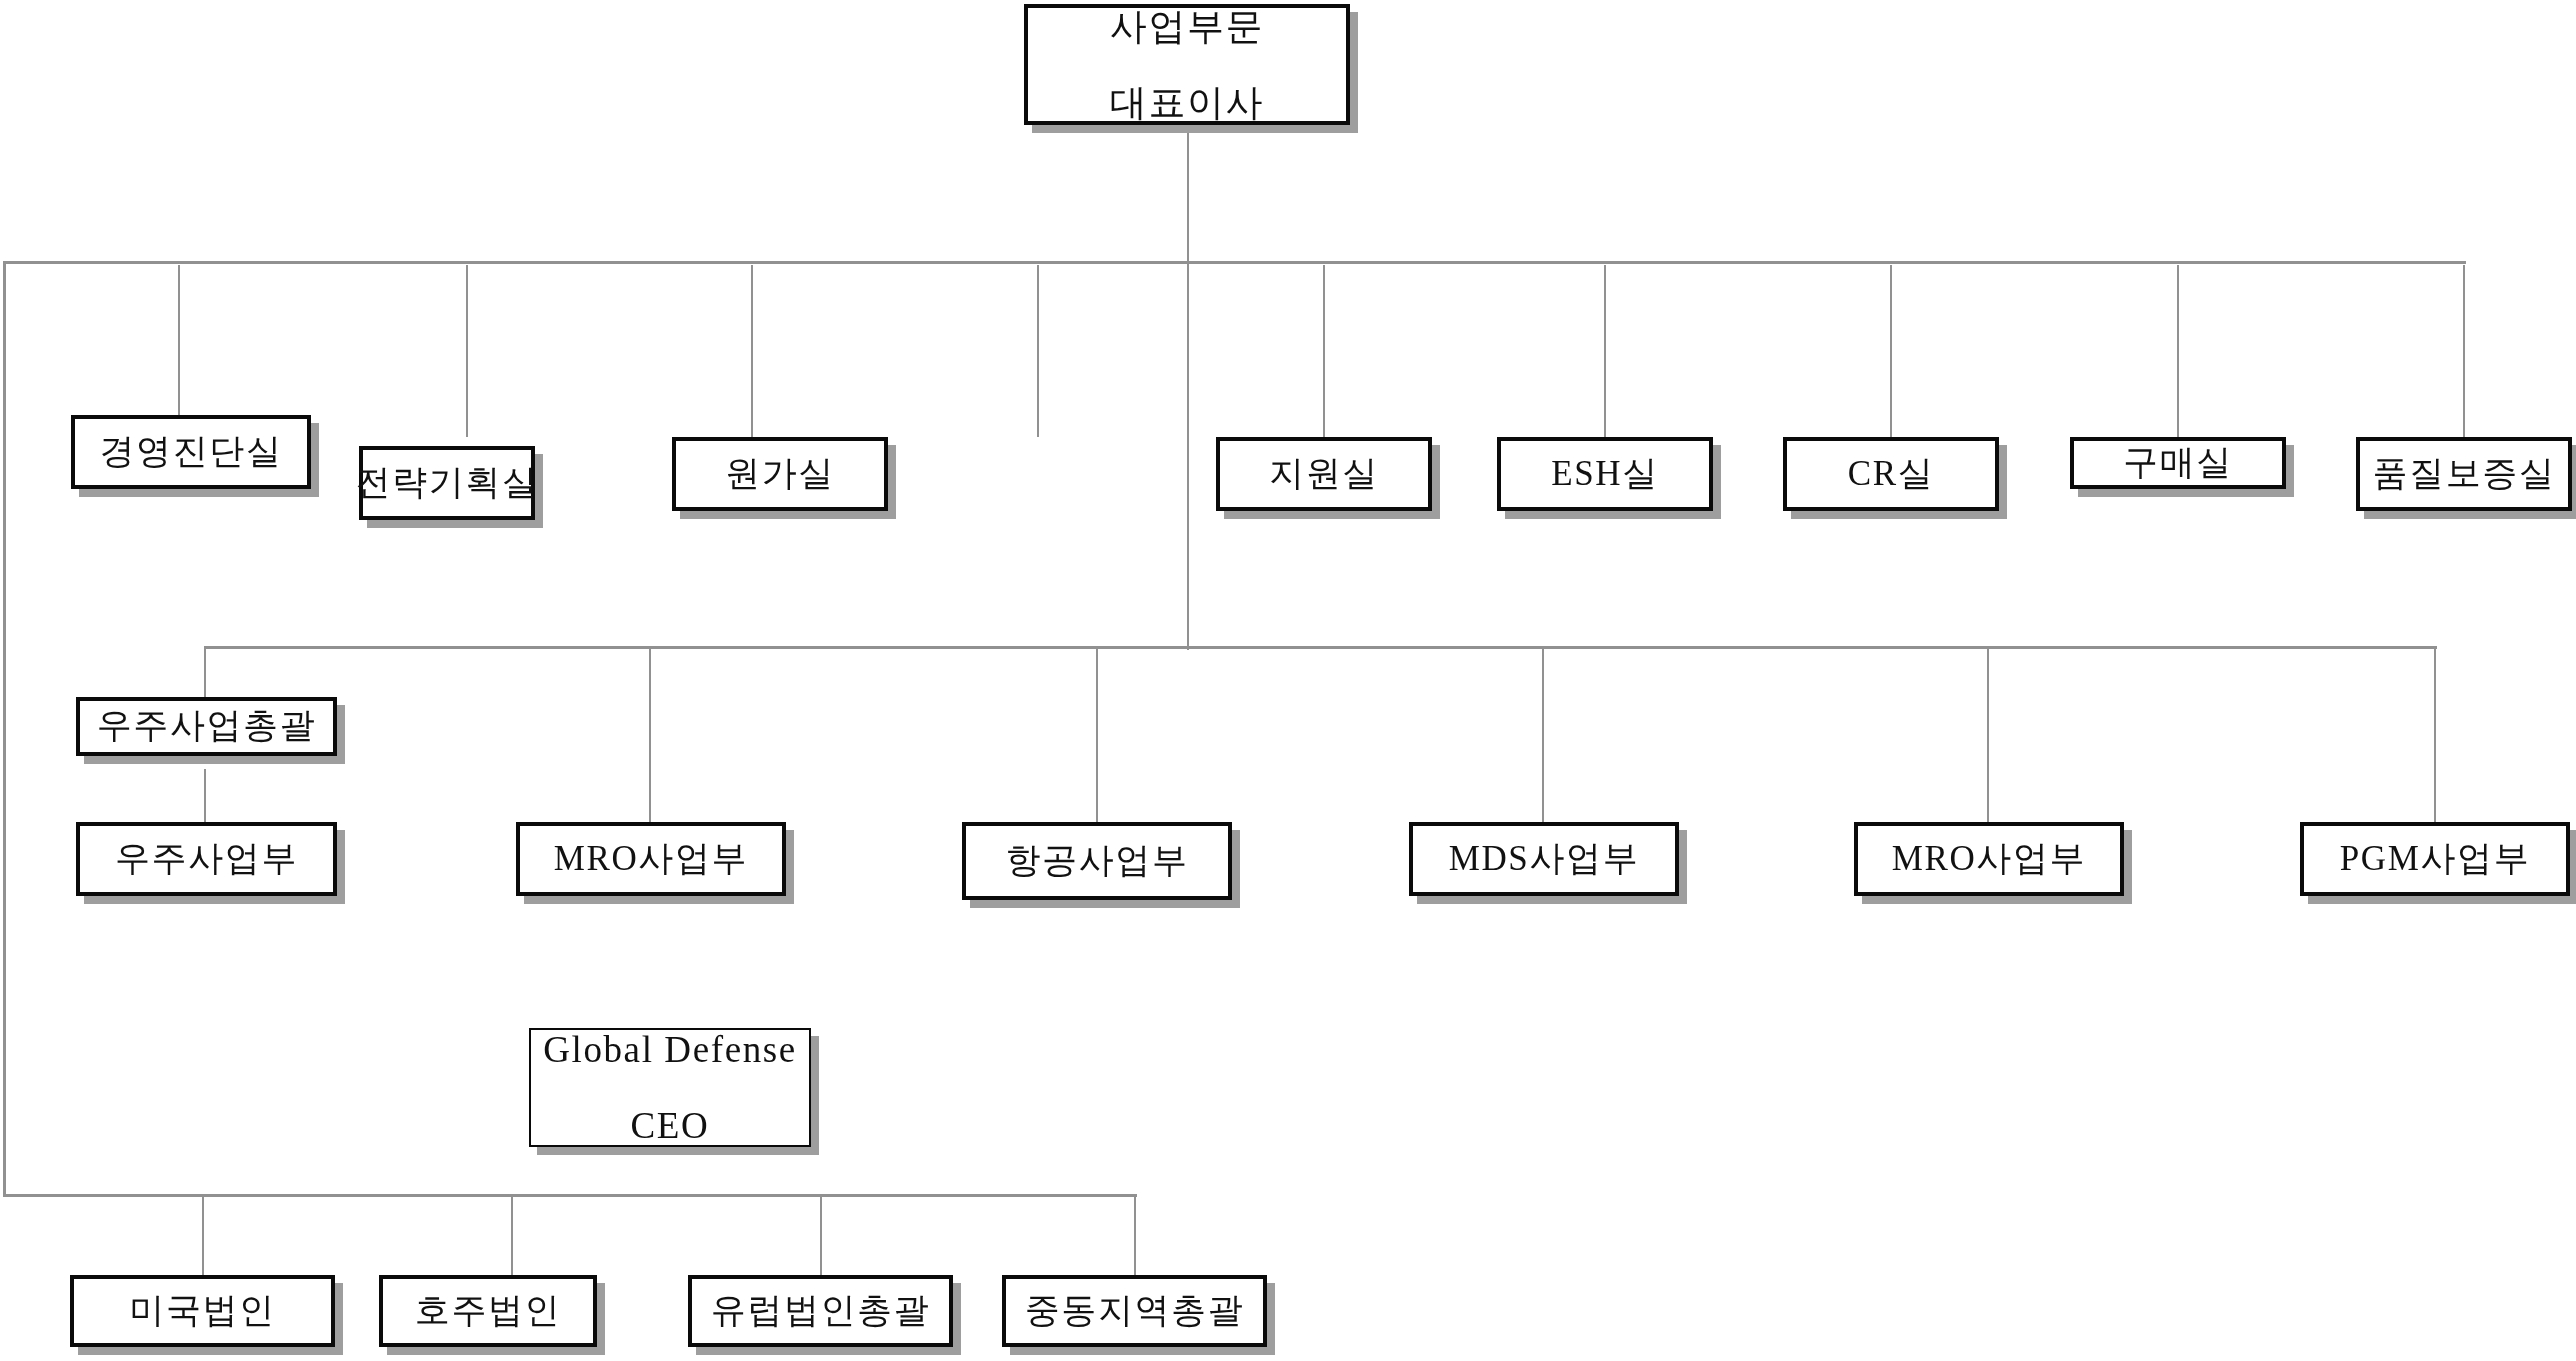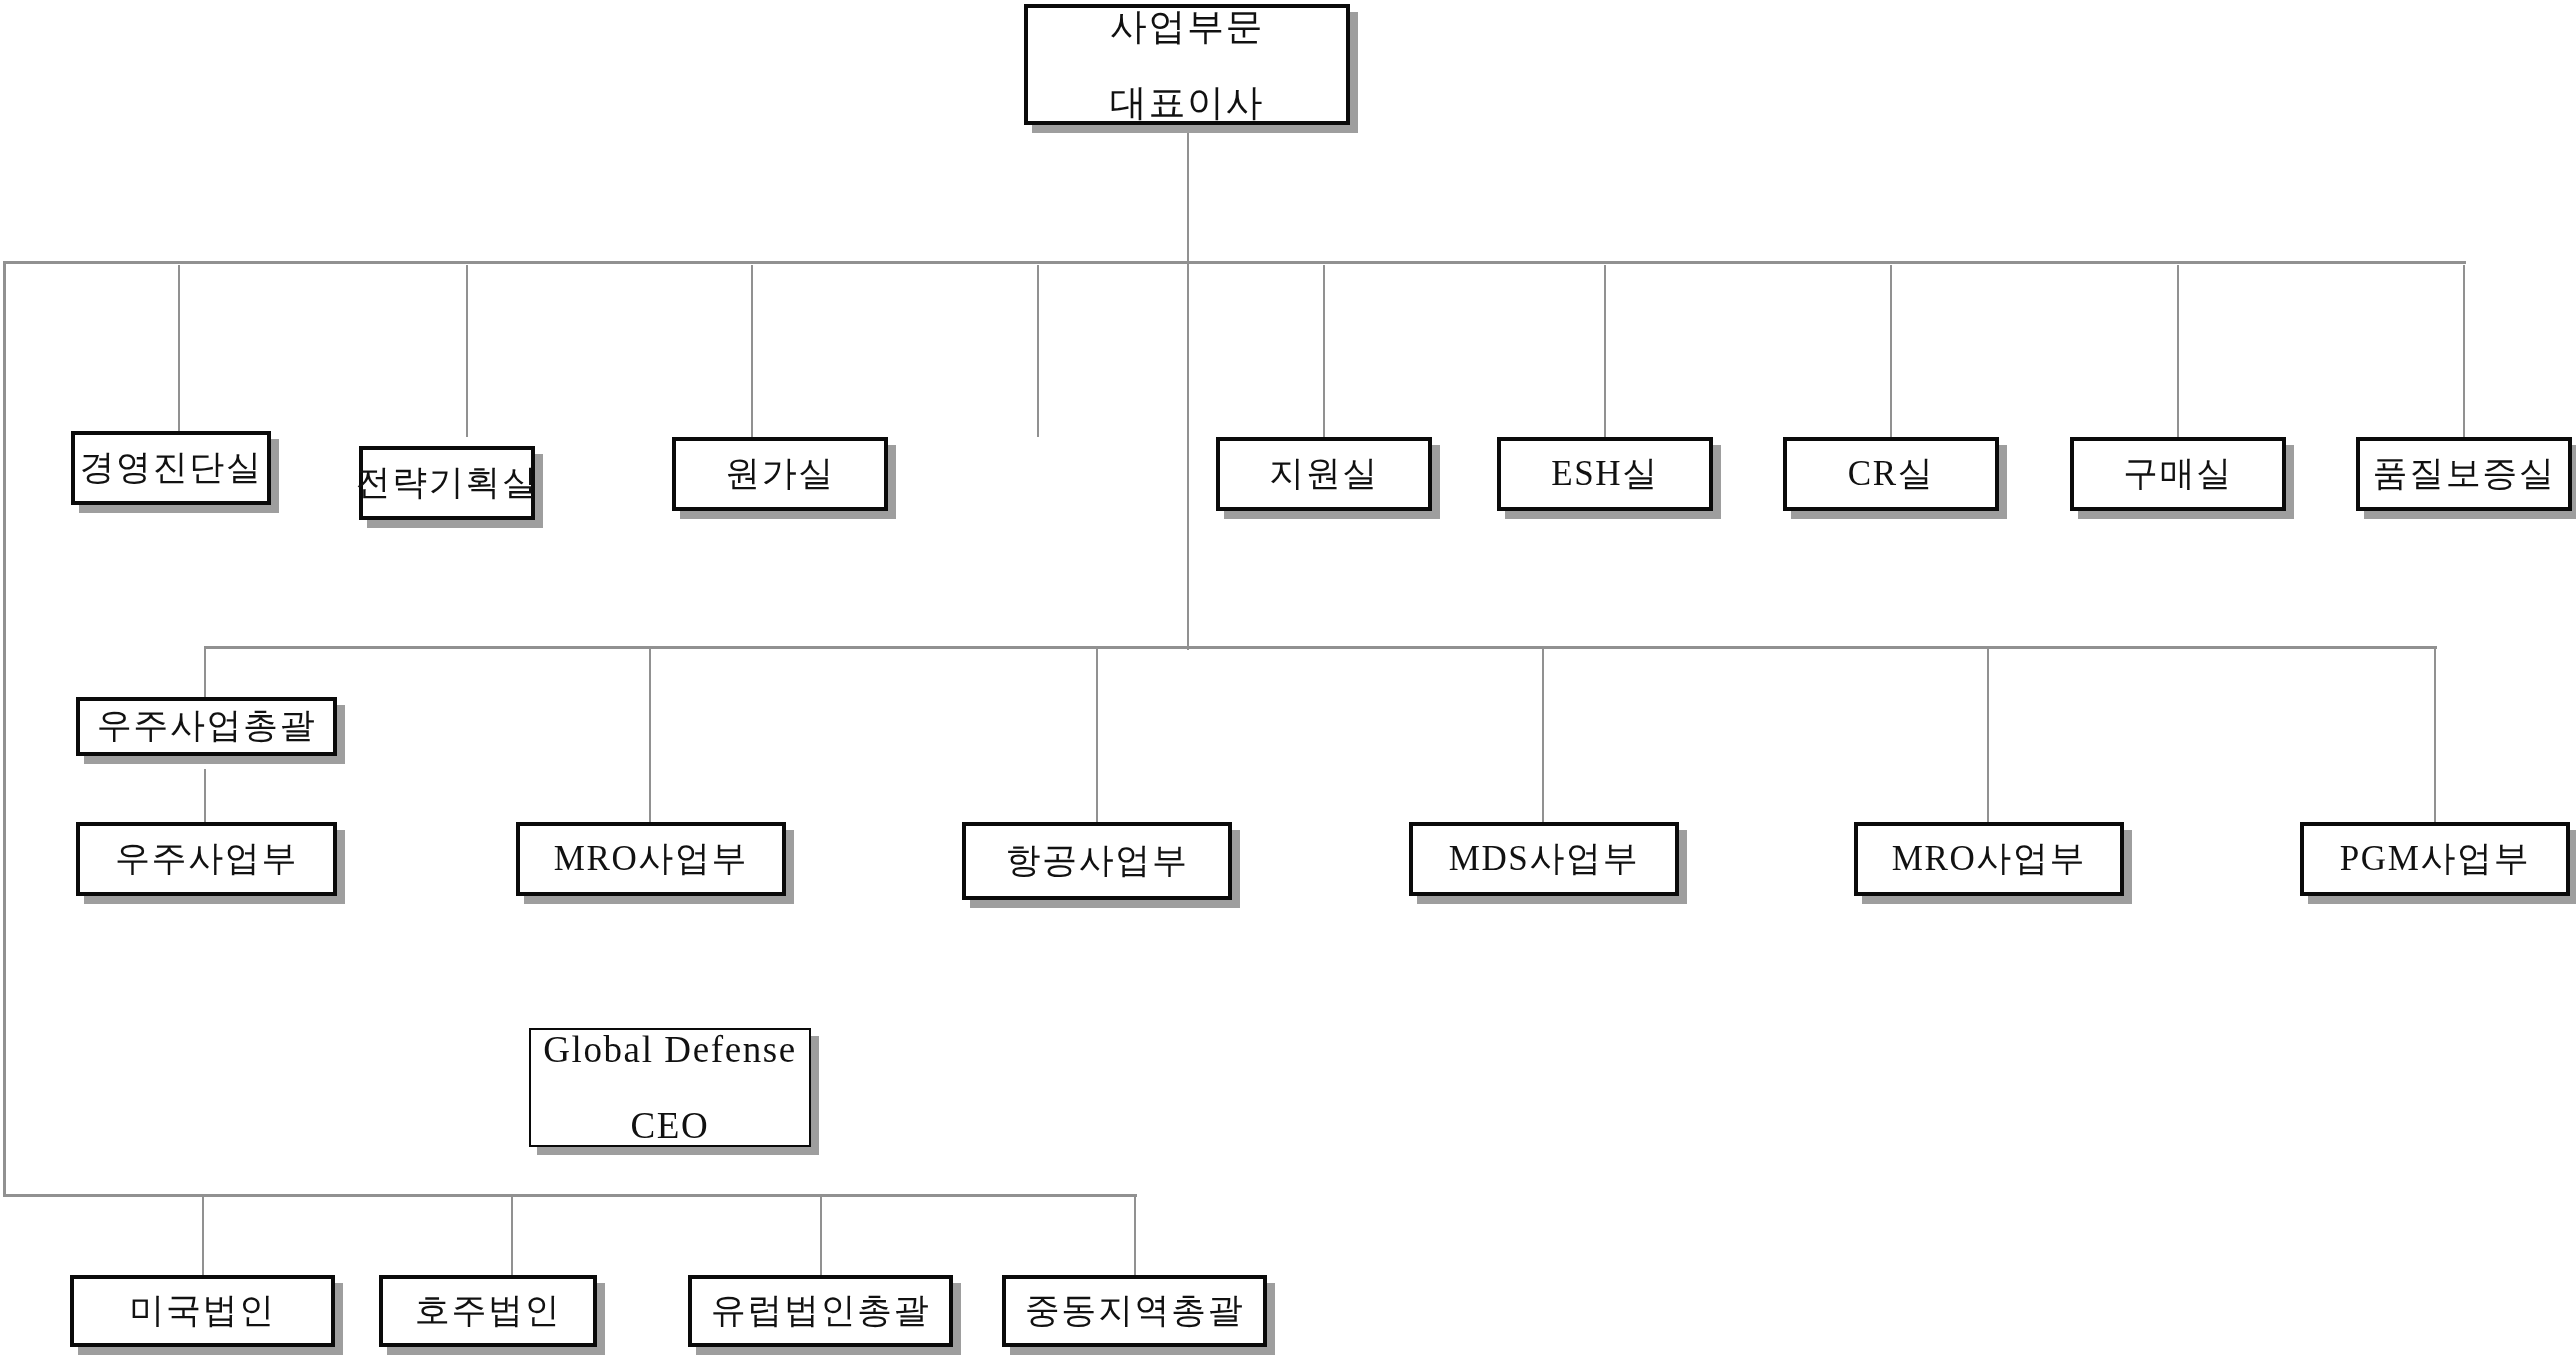--- a/index.html
+++ b/index.html
@@ -54,39 +54,39 @@
   <div class="vline" style="left:202px;top:1197px;width:2.4px;height:78px"></div>
   <div class="vline" style="left:511px;top:1197px;width:2.4px;height:78px"></div>
   <div class="vline" style="left:820px;top:1197px;width:2.4px;height:78px"></div>
   <div class="vline" style="left:1134px;top:1197px;width:2.4px;height:78px"></div>
 
   <div class="box big" style="left:1024px;top:4px;width:326px;height:121px">
     <span>사업부문</span>
     <span>대표이사</span>
   </div>
 
-  <div class="box" style="left:71px;top:431px;width:200px;height:74px">
+  <div class="box" style="left:71px;top:415px;width:240px;height:74px">
     <span>경영진단실</span>
   </div>
   <div class="box" style="left:359px;top:446px;width:176px;height:74px">
     <span>전략기획실</span>
   </div>
   <div class="box" style="left:672px;top:437px;width:216px;height:74px">
     <span>원가실</span>
   </div>
   <div class="box" style="left:1216px;top:437px;width:216px;height:74px">
     <span>지원실</span>
   </div>
   <div class="box" style="left:1497px;top:437px;width:216px;height:74px">
     <span>ESH실</span>
   </div>
   <div class="box" style="left:1783px;top:437px;width:216px;height:74px">
     <span>CR실</span>
   </div>
-  <div class="box" style="left:2070px;top:437px;width:216px;height:74px">
+  <div class="box" style="left:2070px;top:437px;width:216px;height:52px">
     <span>구매실</span>
   </div>
   <div class="box" style="left:2356px;top:437px;width:216px;height:74px">
     <span>품질보증실</span>
   </div>
 
   <div class="box" style="left:76px;top:697px;width:261px;height:59px">
     <span>우주사업총괄</span>
   </div>
   <div class="box" style="left:76px;top:822px;width:261px;height:74px">

